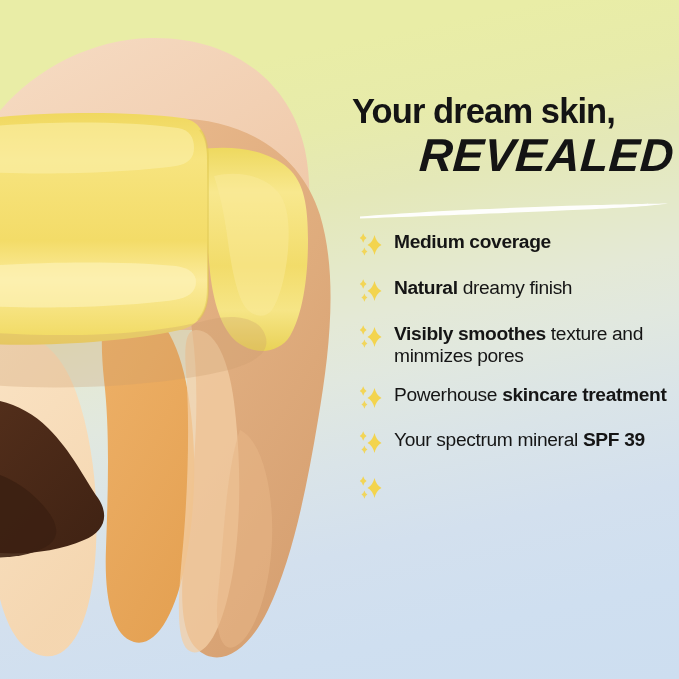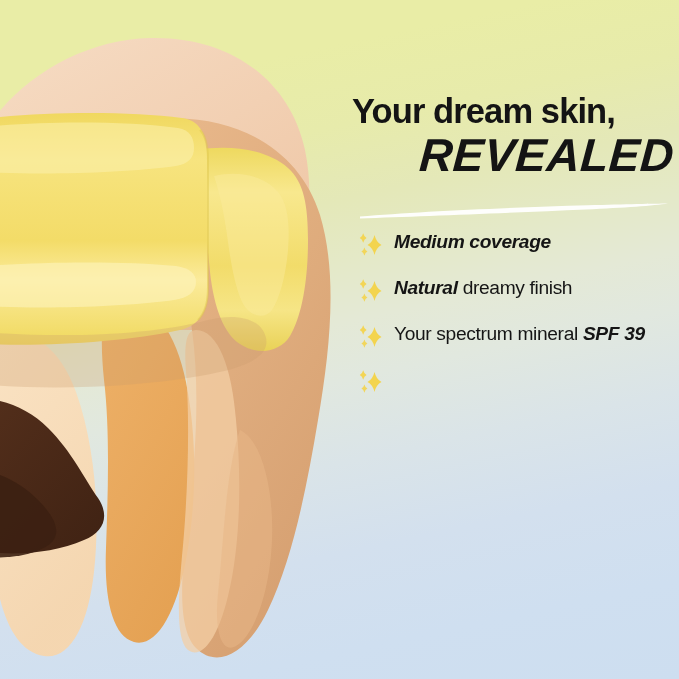--- a/index.html
+++ b/index.html
@@ -105,21 +105,21 @@
     margin-right: 8px;
     margin-top: 1px;
   }
   .btext {
     font-size: 19.2px;
     line-height: 1.17;
     color: #151515;
     letter-spacing: -0.35px;
     padding-top: 2px;
   }
-  .btext b { font-weight: bold; font-style: italic; }
+  .btext b { font-weight: bold; }
   .btext span.reg { font-weight: normal; }
 </style>
 </head>
 <body>
 
 <div id="ad">
 
   <div class="art">
     <svg width="360" height="679" viewBox="0 0 360 679" xmlns="http://www.w3.org/2000/svg">
       <defs>
@@ -259,20 +259,36 @@
             <path d="M8.4,17.400000000000002 Q9.18,20.508000000000003 11.4,21.6 Q9.18,22.692 8.4,25.8 Q7.62,22.692 5.4,21.6 Q7.62,20.508000000000003 8.4,17.400000000000002 Z" fill="#f3d44e" opacity="0.9"></path>
           </svg>
           <div class="btext"><b>Natural </b><span class="reg">dreamy finish</span></div>
         </div>
         <div class="bullet tight">
           <svg class="spark" viewBox="0 0 30 30">
             <path d="M18.5,5 Q20.32,12.4 25.5,15 Q20.32,17.6 18.5,25 Q16.68,17.6 11.5,15 Q16.68,12.4 18.5,5 Z" fill="#f3d44e" opacity="1"></path>
             <path d="M7.2,3.2 Q8.084,6.752 10.6,8 Q8.084,9.248 7.2,12.8 Q6.316,9.248 3.8000000000000003,8 Q6.316,6.752 7.2,3.2 Z" fill="#f3d44e" opacity="0.95"></path>
             <path d="M8.4,17.400000000000002 Q9.18,20.508000000000003 11.4,21.6 Q9.18,22.692 8.4,25.8 Q7.62,22.692 5.4,21.6 Q7.62,20.508000000000003 8.4,17.400000000000002 Z" fill="#f3d44e" opacity="0.9"></path>
           </svg>
+          <div class="btext"><b>Visibly smoothes </b><span class="reg">texture and minmizes pores</span></div>
+        </div>
+        <div class="bullet tight">
+          <svg class="spark" viewBox="0 0 30 30">
+            <path d="M18.5,5 Q20.32,12.4 25.5,15 Q20.32,17.6 18.5,25 Q16.68,17.6 11.5,15 Q16.68,12.4 18.5,5 Z" fill="#f3d44e" opacity="1"></path>
+            <path d="M7.2,3.2 Q8.084,6.752 10.6,8 Q8.084,9.248 7.2,12.8 Q6.316,9.248 3.8000000000000003,8 Q6.316,6.752 7.2,3.2 Z" fill="#f3d44e" opacity="0.95"></path>
+            <path d="M8.4,17.400000000000002 Q9.18,20.508000000000003 11.4,21.6 Q9.18,22.692 8.4,25.8 Q7.62,22.692 5.4,21.6 Q7.62,20.508000000000003 8.4,17.400000000000002 Z" fill="#f3d44e" opacity="0.9"></path>
+          </svg>
+          <div class="btext"><span class="reg">Powerhouse </span><b>skincare treatment</b></div>
+        </div>
+        <div class="bullet tight">
+          <svg class="spark" viewBox="0 0 30 30">
+            <path d="M18.5,5 Q20.32,12.4 25.5,15 Q20.32,17.6 18.5,25 Q16.68,17.6 11.5,15 Q16.68,12.4 18.5,5 Z" fill="#f3d44e" opacity="1"></path>
+            <path d="M7.2,3.2 Q8.084,6.752 10.6,8 Q8.084,9.248 7.2,12.8 Q6.316,9.248 3.8000000000000003,8 Q6.316,6.752 7.2,3.2 Z" fill="#f3d44e" opacity="0.95"></path>
+            <path d="M8.4,17.400000000000002 Q9.18,20.508000000000003 11.4,21.6 Q9.18,22.692 8.4,25.8 Q7.62,22.692 5.4,21.6 Q7.62,20.508000000000003 8.4,17.400000000000002 Z" fill="#f3d44e" opacity="0.9"></path>
+          </svg>
           <div class="btext"><span class="reg">Your spectrum mineral </span><b>SPF 39</b></div>
         </div>
         <div class="bullet">
           <svg class="spark" viewBox="0 0 30 30">
             <path d="M18.5,5 Q20.32,12.4 25.5,15 Q20.32,17.6 18.5,25 Q16.68,17.6 11.5,15 Q16.68,12.4 18.5,5 Z" fill="#f3d44e" opacity="1"></path>
             <path d="M7.2,3.2 Q8.084,6.752 10.6,8 Q8.084,9.248 7.2,12.8 Q6.316,9.248 3.8000000000000003,8 Q6.316,6.752 7.2,3.2 Z" fill="#f3d44e" opacity="0.95"></path>
             <path d="M8.4,17.400000000000002 Q9.18,20.508000000000003 11.4,21.6 Q9.18,22.692 8.4,25.8 Q7.62,22.692 5.4,21.6 Q7.62,20.508000000000003 8.4,17.400000000000002 Z" fill="#f3d44e" opacity="0.9"></path>
           </svg>
         </div>
       </div>

